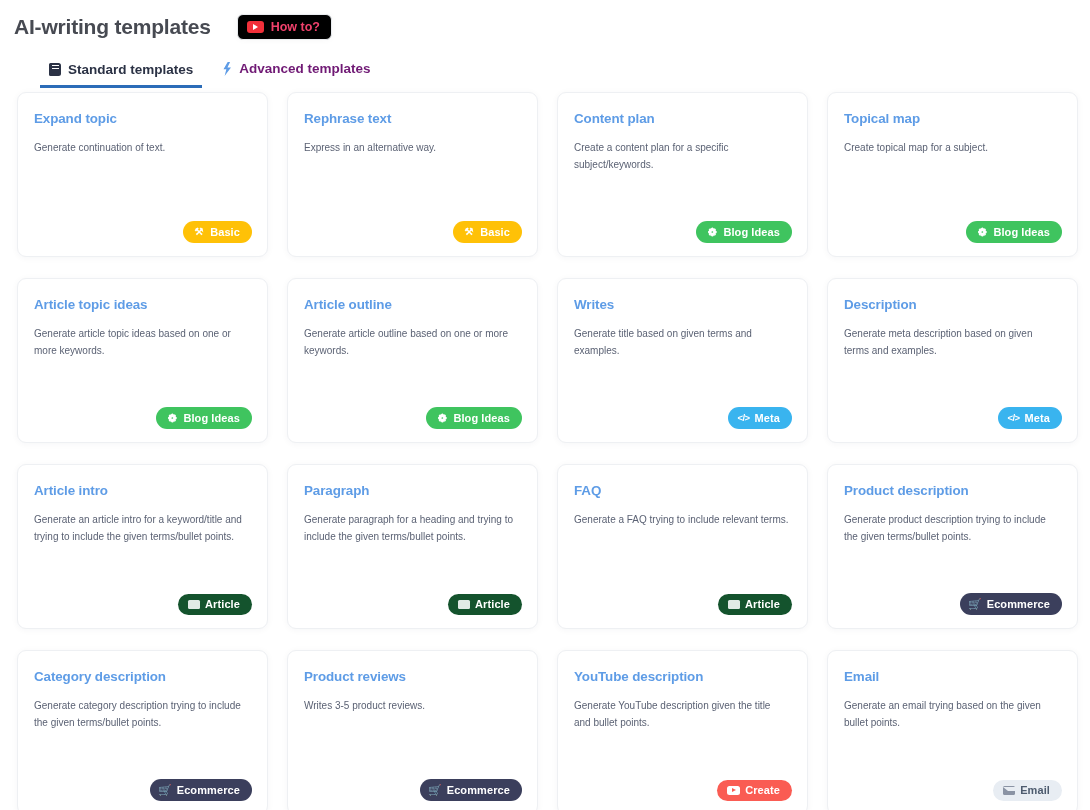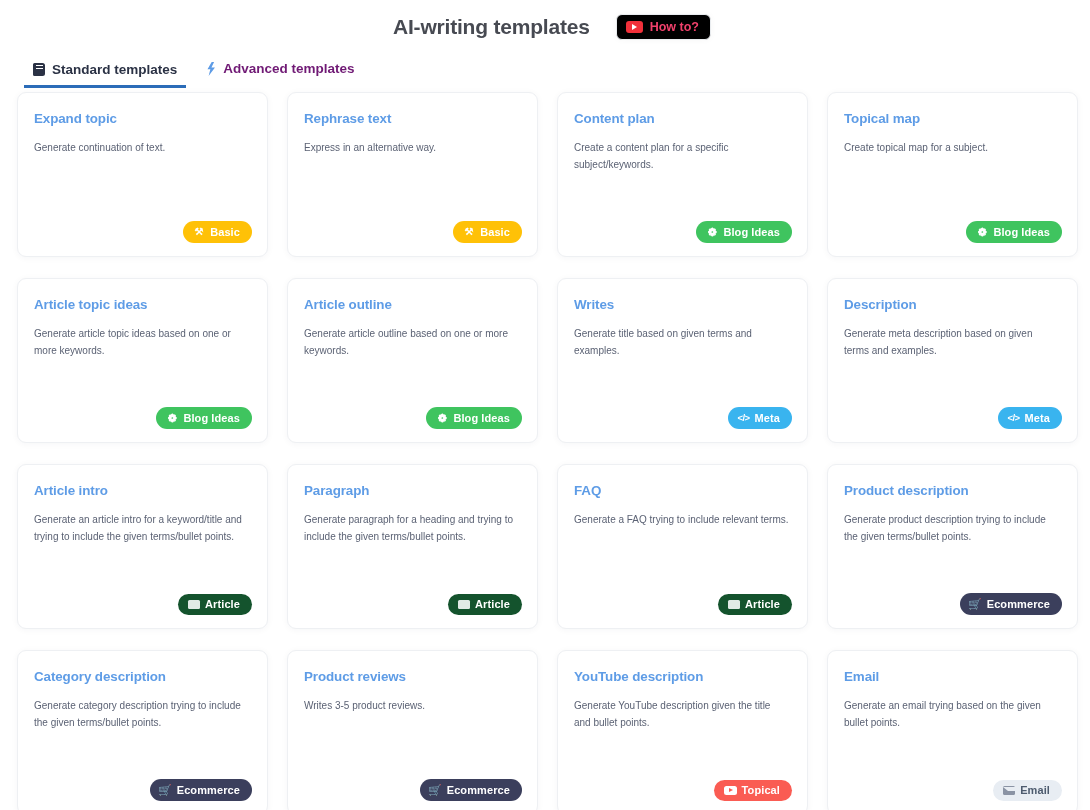--- a/index.html
+++ b/index.html
@@ -17,21 +17,20 @@
     color: #3f4254;
   }
 
   
   .page-header {
     display: flex;
     align-items: center;
     gap: 26px;
     padding: 8px 0 0 14px;
     height: 46px;
-    justify-content: center;
   }
   .page-title {
     font-size: 21px;
     font-weight: 700;
     color: #474a52;
     letter-spacing: -0.2px;
     white-space: nowrap;
   }
   .howto-btn {
     display: inline-flex;
@@ -65,21 +64,21 @@
     border-top: 3.2px solid transparent;
     border-bottom: 3.2px solid transparent;
     margin-left: 1px;
   }
 
   
   .tabs {
     display: flex;
     align-items: flex-end;
     gap: 10px;
-    padding-left: 24px;
+    padding-left: 40px;
     margin-top: 8px;
     height: 34px;
   }
   .tab {
     display: inline-flex;
     align-items: center;
     gap: 7px;
     padding: 5px 9px 9px 9px;
     font-size: 13.5px;
     font-weight: 600;
@@ -375,21 +374,21 @@
       <div class="badge ecommerce">
         <span class="bicon cart">🛒</span>
         <span>Ecommerce</span>
       </div>
     </div>
     <div class="card">
       <div class="card-title">YouTube description</div>
       <div class="card-desc">Generate YouTube description given the title and bullet points.</div>
       <div class="badge youtube">
         <span class="bicon ytsquare"></span>
-        <span>Topical</span>
+        <span>Create</span>
       </div>
     </div>
     <div class="card">
       <div class="card-title">Email</div>
       <div class="card-desc">Generate an email trying based on the given bullet points.</div>
       <div class="badge email">
         <span class="bicon envelope"></span>
         <span>Email</span>
       </div>
     </div>

